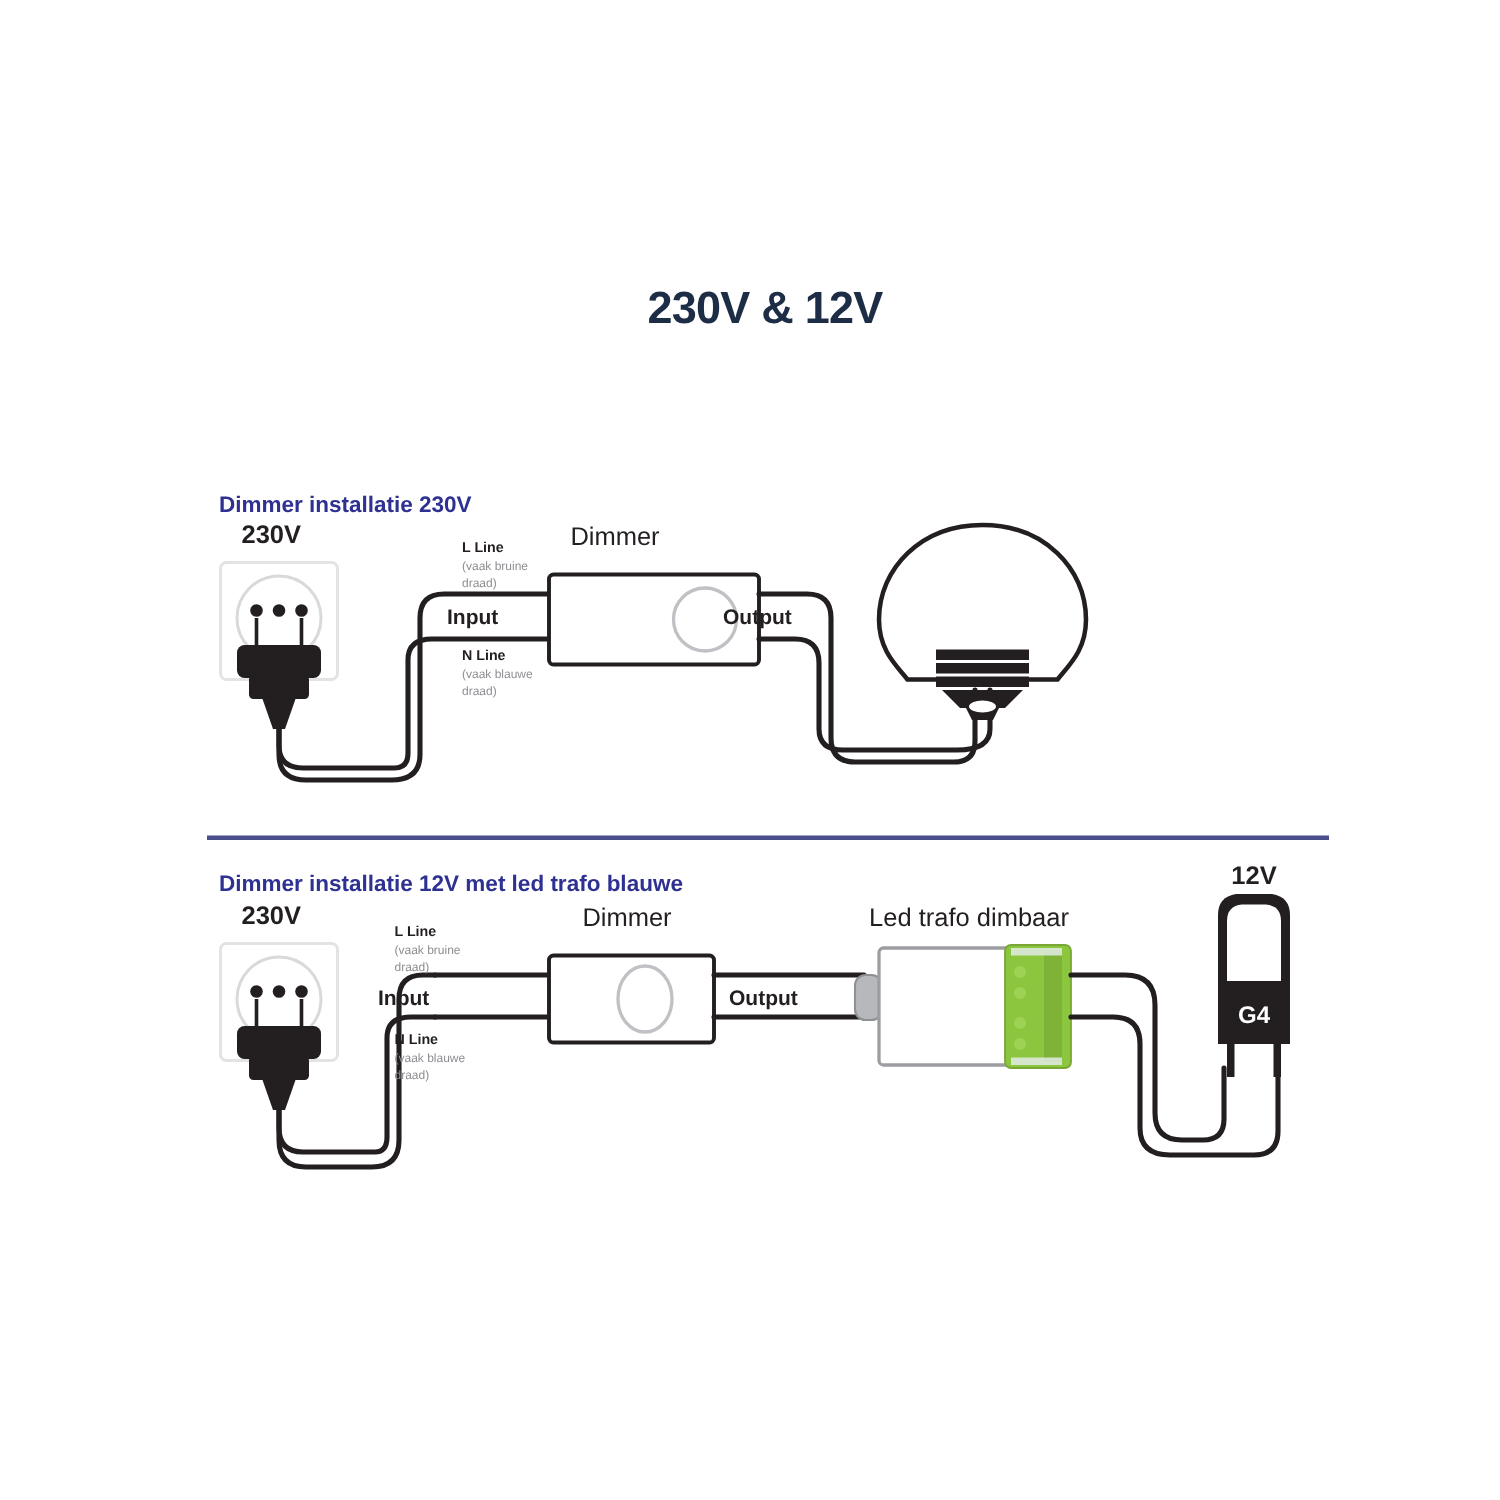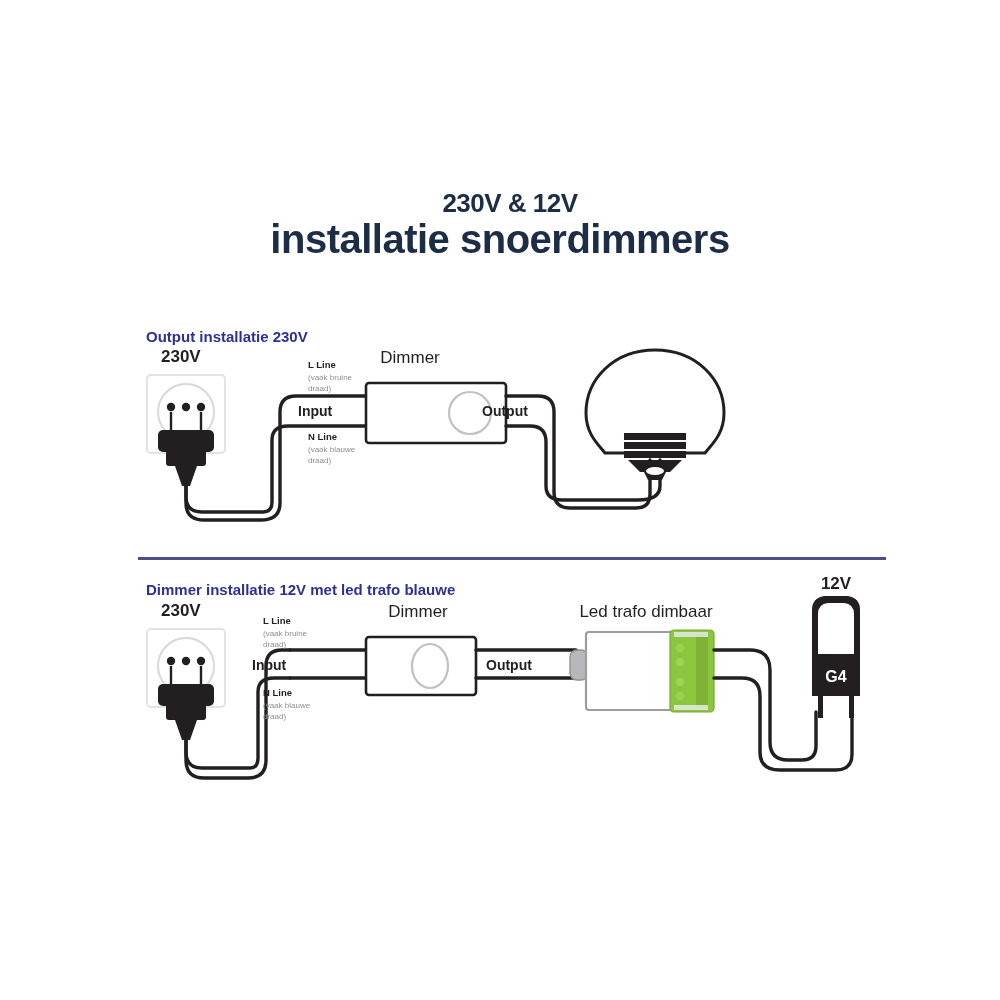--- a/index.html
+++ b/index.html
@@ -14,21 +14,21 @@
 
   
   .title-block{
     position:absolute;left:0;top:190px;width:1000px;
     text-align:center;
     color:#1d2d45;
     font-weight:bold;
     letter-spacing:-0.5px;
     line-height:1.06;
   }
-  .title-line1{font-size:26px;margin-left:20px;}
+  .title-line1{font-size:30px;margin-left:20px;}
   .title-line2{font-size:40px;}
 
   
   .section-heading{
     position:absolute;
     color:#2e3192;
     font-weight:bold;
     font-size:15px;
     white-space:nowrap;
   }
@@ -68,24 +68,23 @@
   .bulb-glass{fill:#ffffff;stroke:#231f20;stroke-width:3;}
   .bulb-base{fill:#231f20;}
 </style>
 </head>
 <body>
 
 <div class="page">
 
   <div class="title-block">
     <div class="title-line1">230V &amp; 12V</div>
-    <div class="title-line2">installatie snoerdimmers</div>
   </div>
 
-  <div class="section-heading" id="heading-230v">Output installatie 230V</div>
+  <div class="section-heading" id="heading-230v">Dimmer installatie 230V</div>
 
   <div class="diagram" id="diagram-230v">
   <svg width="760" height="190" viewBox="0 0 760 190" xmlns="http://www.w3.org/2000/svg">
 
     <text class="lbl lbl-big" x="31" y="22">230V</text>
 
     <g>
       <rect class="socket-plate" x="17" y="35" width="78" height="78" rx="4"></rect>
       <circle class="socket-ring" cx="56" cy="72" r="28"></circle>
       <circle cx="41" cy="67" r="4.2" fill="#231f20"></circle>

